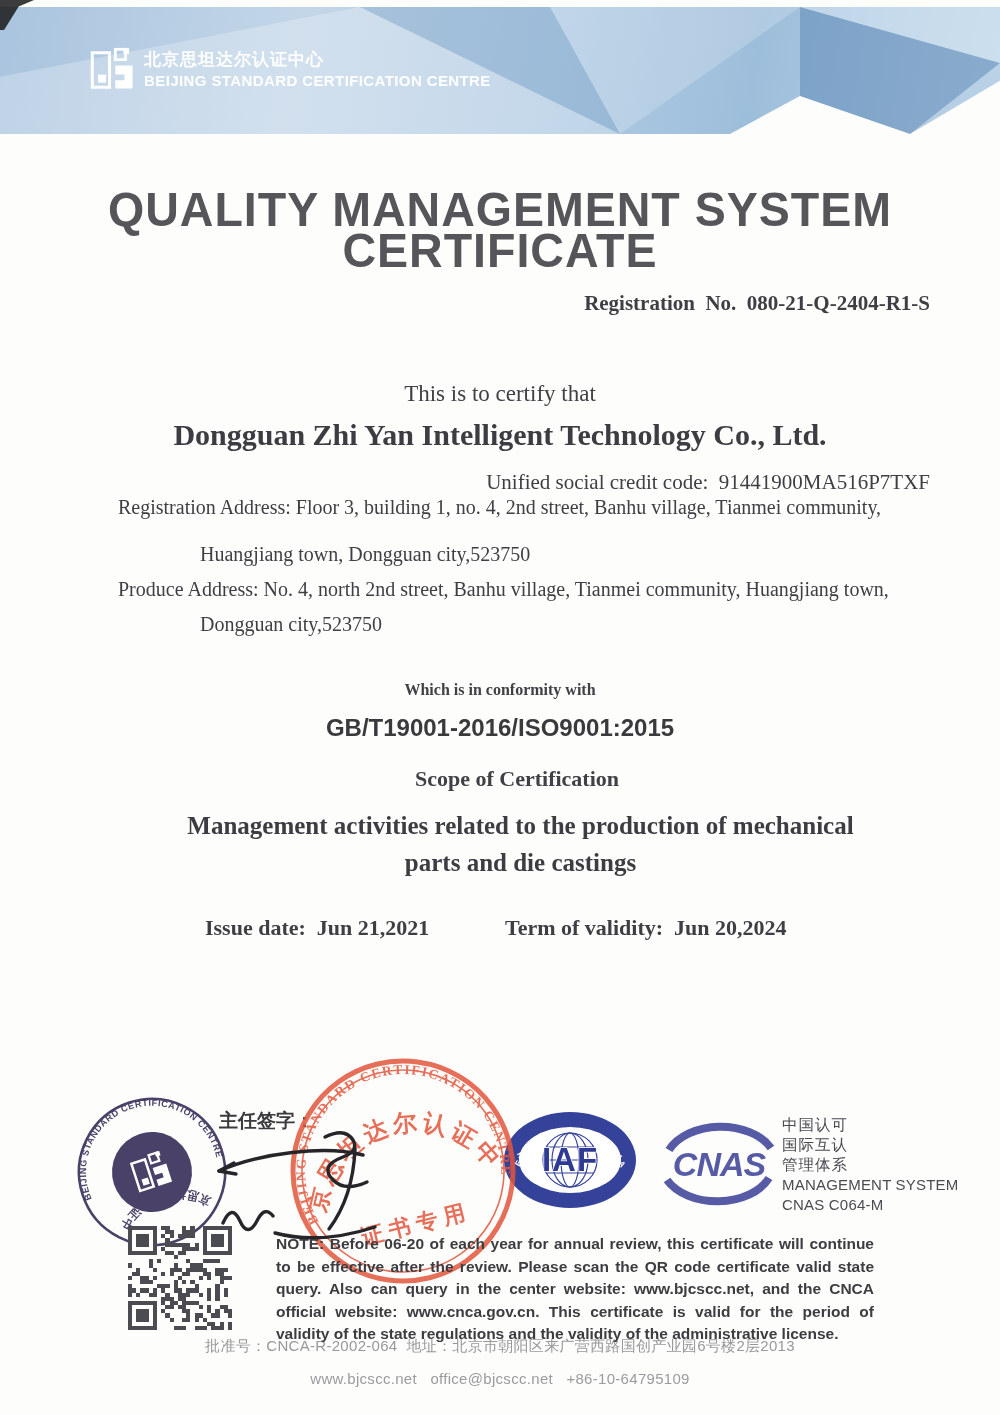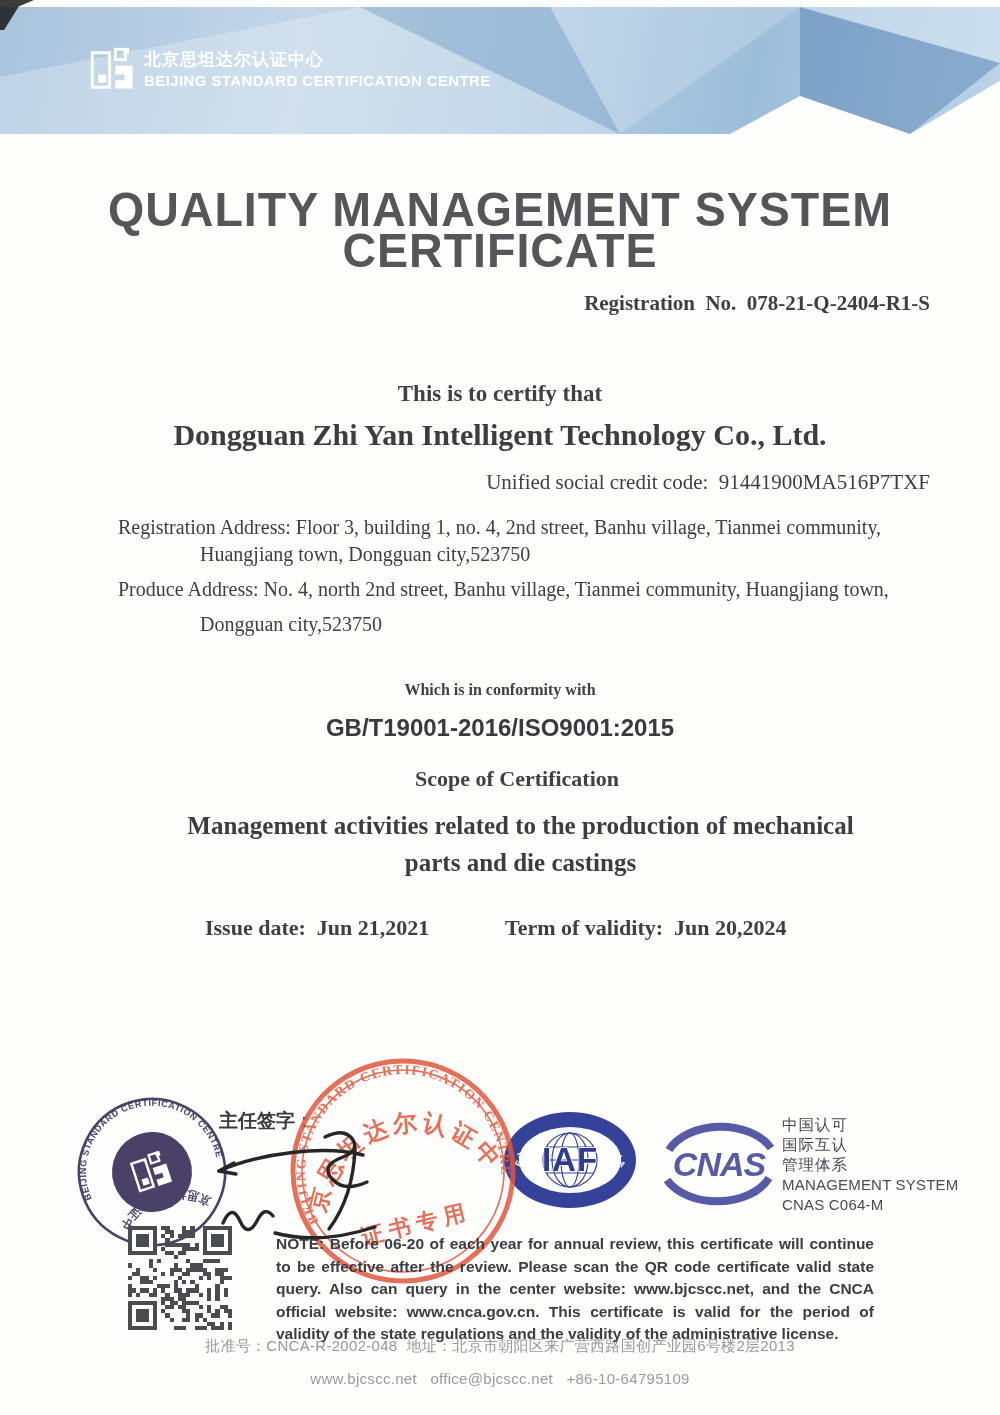--- a/index.html
+++ b/index.html
@@ -22,26 +22,26 @@
   .org-names{left:144px;top:49px;color:#fff;}
   .org-cn{font-size:17px;font-weight:bold;letter-spacing:1px;line-height:22px;}
   .org-en{font-size:15px;font-weight:bold;letter-spacing:.4px;line-height:20px;}
   
   .serif{font-family:"Liberation Serif",serif;}
   .center{left:0;right:0;text-align:center;}
   .title-line{color:#56565a;font-weight:bold;font-size:48px;letter-spacing:1px;
     transform:scaleX(.97);transform-origin:center;}
   .t1{top:182px;} .t2{top:223px;}
   .reg-line{top:291px;right:70px;font-weight:bold;font-size:21px;color:#3e3e44;white-space:pre;}
-  .certify-intro{top:381px;font-weight:bold;font-size:23px;color:#404046;}
+  .certify-intro{top:381px;font-weight:normal;font-size:23px;color:#404046;}
   .company{top:418px;font-weight:bold;font-size:30px;color:#3c3c42;}
   .credit{top:470px;right:70px;font-size:21px;color:#3e3e44;white-space:pre;}
   .addr{left:118px;font-size:20px;color:#3e3e44;}
   .addr.ind{left:200px;}
-  .a1{top:516px;} .a2{top:543px;} .a3{top:578px;} .a4{top:613px;text-align:center;}
+  .a1{top:496px;} .a2{top:543px;} .a3{top:578px;} .a4{top:613px;text-align:center;}
   .conf-intro{top:681px;font-weight:bold;font-size:16px;color:#404046;}
   .standard{top:714px;font-weight:bold;font-size:24px;color:#39393e;letter-spacing:0;}
   .scope-head{top:766px;font-weight:bold;font-size:22px;color:#404046;padding-left:34px;}
   .scope-line{font-weight:bold;font-size:25px;color:#3c3c42;padding-left:41px;}
   .s1{top:812px;} .s2{top:849px;}
   .dates{top:915px;left:0;width:1000px;font-weight:bold;font-size:22px;color:#3e3e44;}
   .d-issue{position:absolute;left:205px;white-space:pre;}
   .d-valid{position:absolute;left:505px;white-space:pre;}
   
   .purple-seal{left:76px;top:1096px;transform:rotate(-18deg);}
@@ -82,21 +82,21 @@
   <path d="M22 14 h15 v20 h-15 v-7 h8 v-5 h-8 z" fill="#ffffff"></path>
 </svg>
 <div class="abs org-names">
   <div class="org-cn">北京思坦达尔认证中心</div>
   <div class="org-en">BEIJING STANDARD CERTIFICATION CENTRE</div>
 </div>
 
 <div class="abs center serif title-line t1" style="font-family:'Liberation Sans',sans-serif;">QUALITY MANAGEMENT SYSTEM</div>
 <div class="abs center serif title-line t2" style="font-family:'Liberation Sans',sans-serif;">CERTIFICATE</div>
 
-<div class="abs serif reg-line">Registration  No.  078-21-Q-2404-R1-S</div>
+<div class="abs serif reg-line">Registration  No.  080-21-Q-2404-R1-S</div>
 
 <div class="abs center serif certify-intro">This is to certify that</div>
 <div class="abs center serif company">Dongguan Zhi Yan Intelligent Technology Co., Ltd.</div>
 <div class="abs serif credit">Unified social credit code:  91441900MA516P7TXF</div>
 
 <div class="abs serif addr a1">Registration Address: Floor 3, building 1, no. 4, 2nd street, Banhu village, Tianmei community,</div>
 <div class="abs serif addr ind a2">Huangjiang town, Dongguan city,523750</div>
 <div class="abs serif addr a3">Produce Address: No. 4, north 2nd street, Banhu village, Tianmei community, Huangjiang town,</div>
 <div class="abs serif addr ind a4">Dongguan city,523750</div>
 
@@ -379,14 +379,14 @@
     <rect x="18" y="0" width="7" height="7" fill="#4b4b52"></rect>
     <rect x="19" y="1" width="5" height="5" fill="#fdfdfc"></rect>
     <rect x="20" y="2" width="3" height="3" fill="#4b4b52"></rect>
     <rect x="0" y="18" width="7" height="7" fill="#4b4b52"></rect>
     <rect x="1" y="19" width="5" height="5" fill="#fdfdfc"></rect>
     <rect x="2" y="20" width="3" height="3" fill="#4b4b52"></rect>
   </svg>
 
 <div class="abs note"><span>NOTE:</span><span> Before 06-20 of each year for annual review, this certificate will continue to be effective after the review. Please scan the QR code certificate valid state query. Also can query in the center website: www.bjcscc.net, and the CNCA official website: www.cnca.gov.cn. This certificate is valid for the period of validity of the state regulations and the validity of the administrative license.</span></div>
 
-<div class="abs center footer1">批准号：CNCA-R-2002-048  地址：北京市朝阳区来广营西路国创产业园6号楼2层2013</div>
+<div class="abs center footer1">批准号：CNCA-R-2002-064  地址：北京市朝阳区来广营西路国创产业园6号楼2层2013</div>
 <div class="abs center footer2">www.bjcscc.net   office@bjcscc.net   +86-10-64795109</div>
 
 </body></html>

